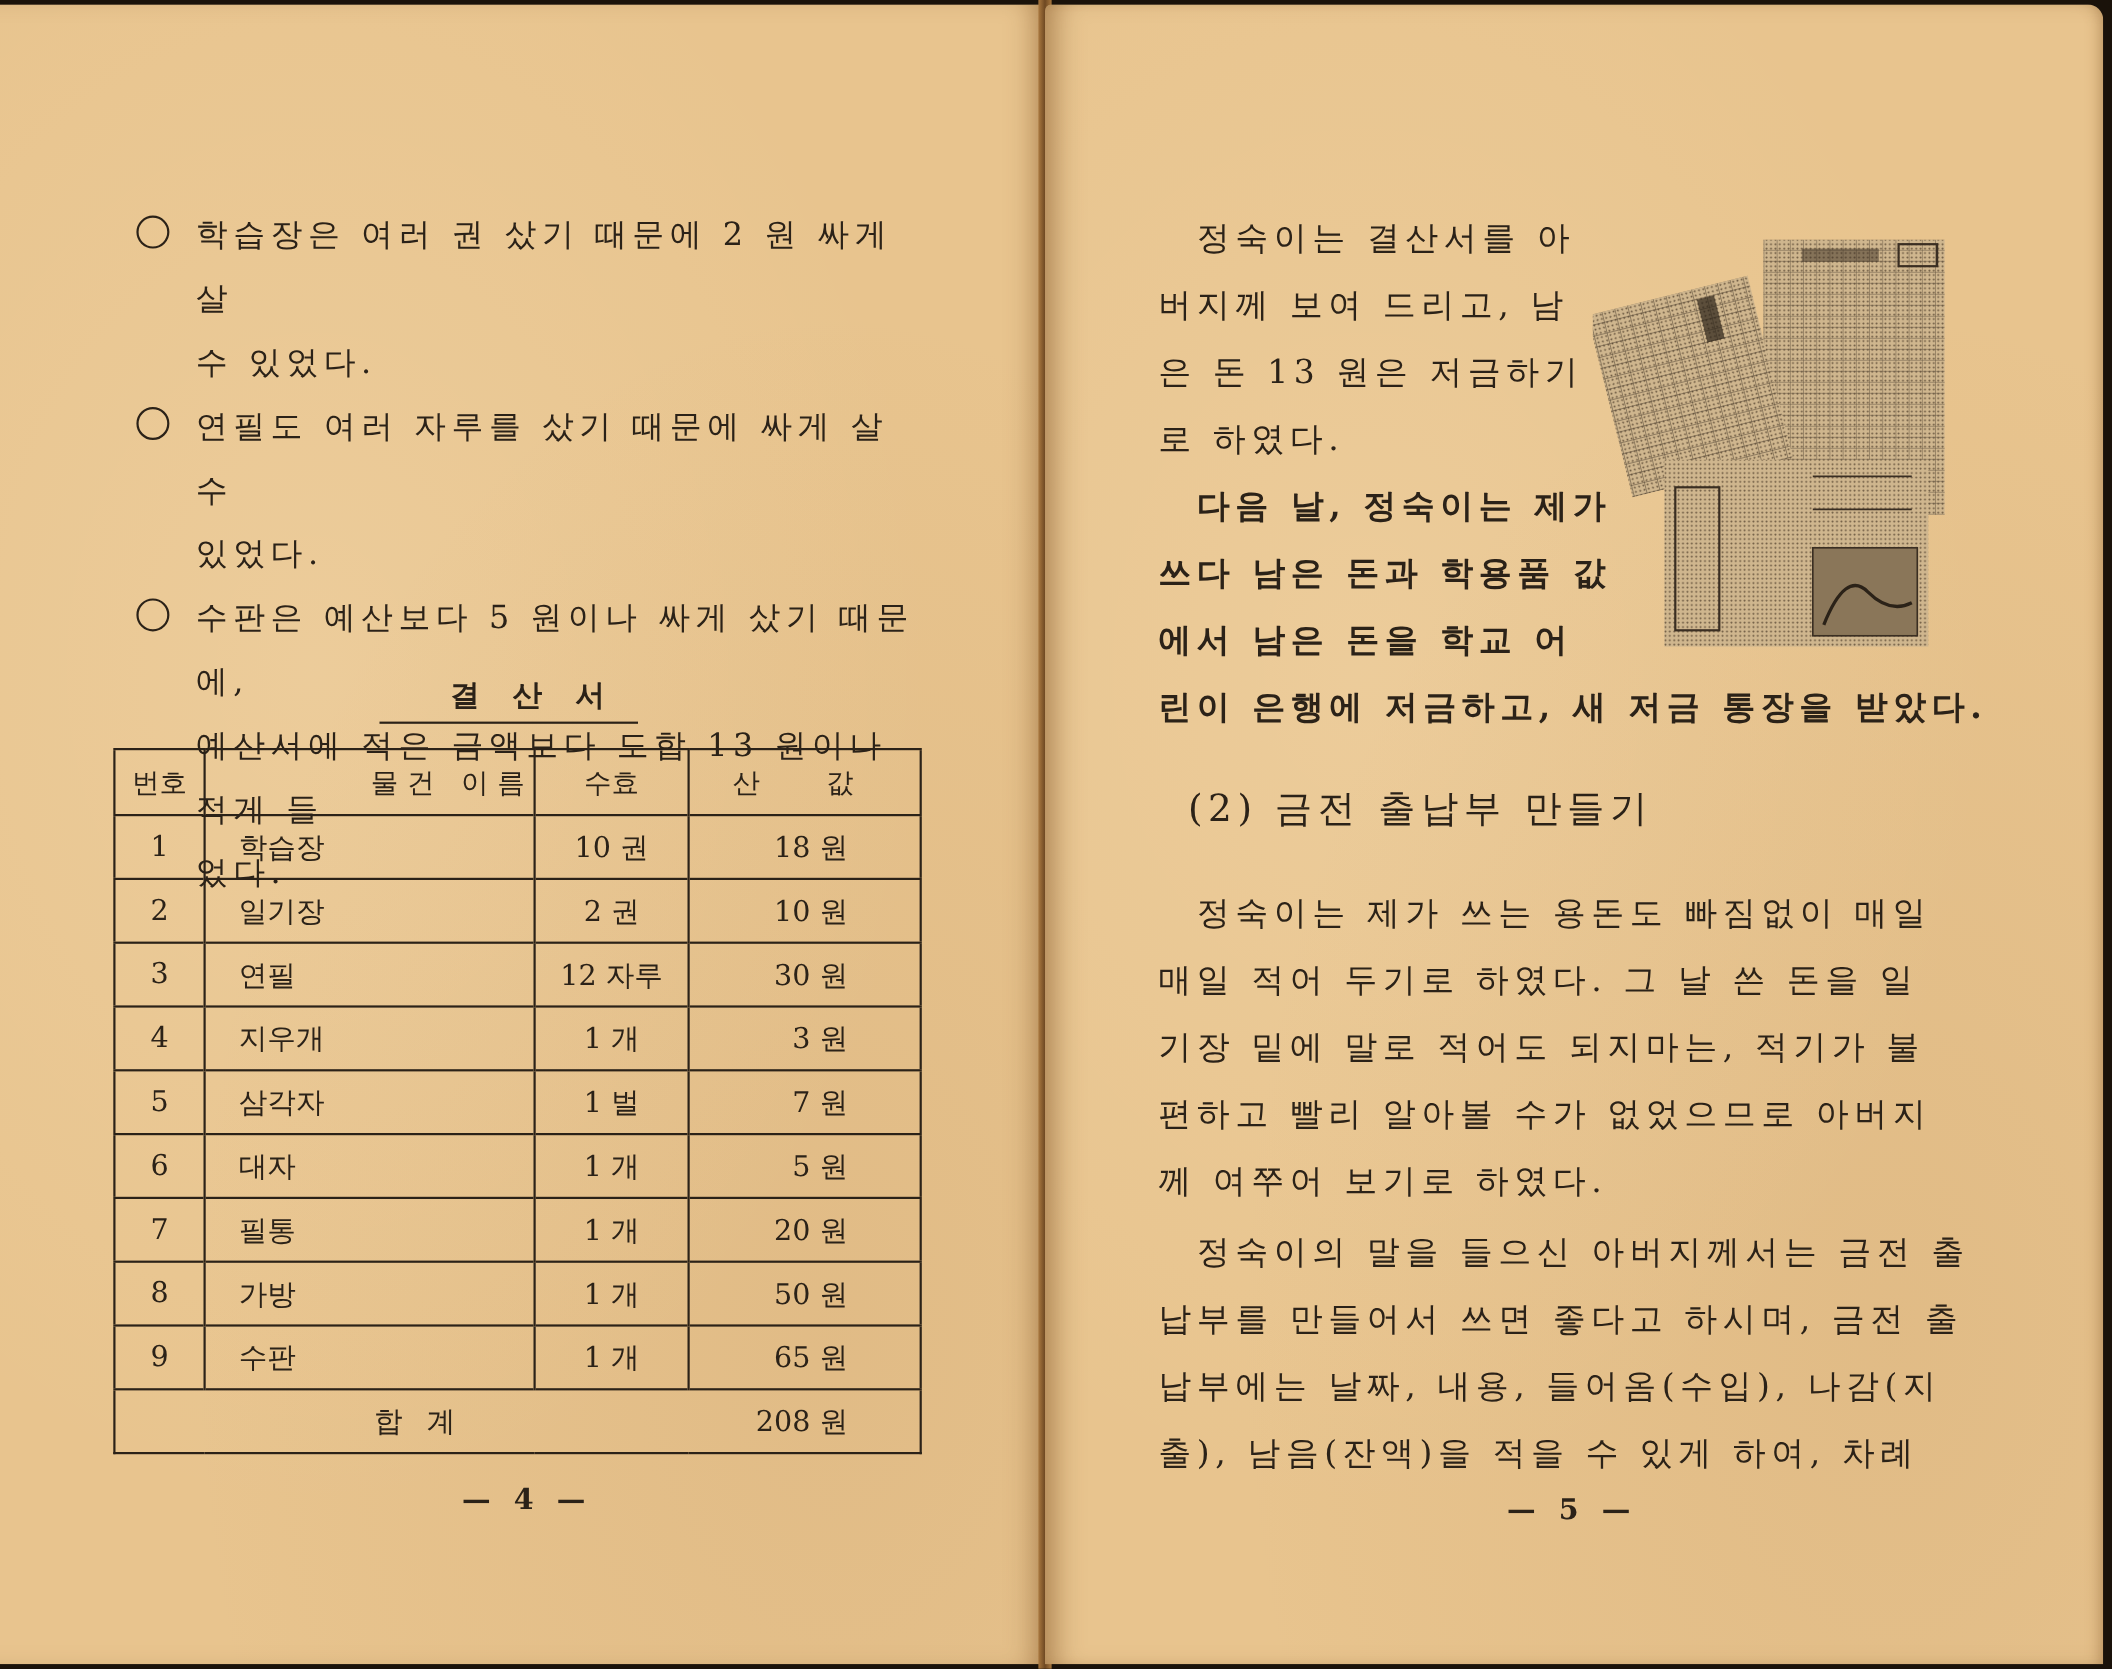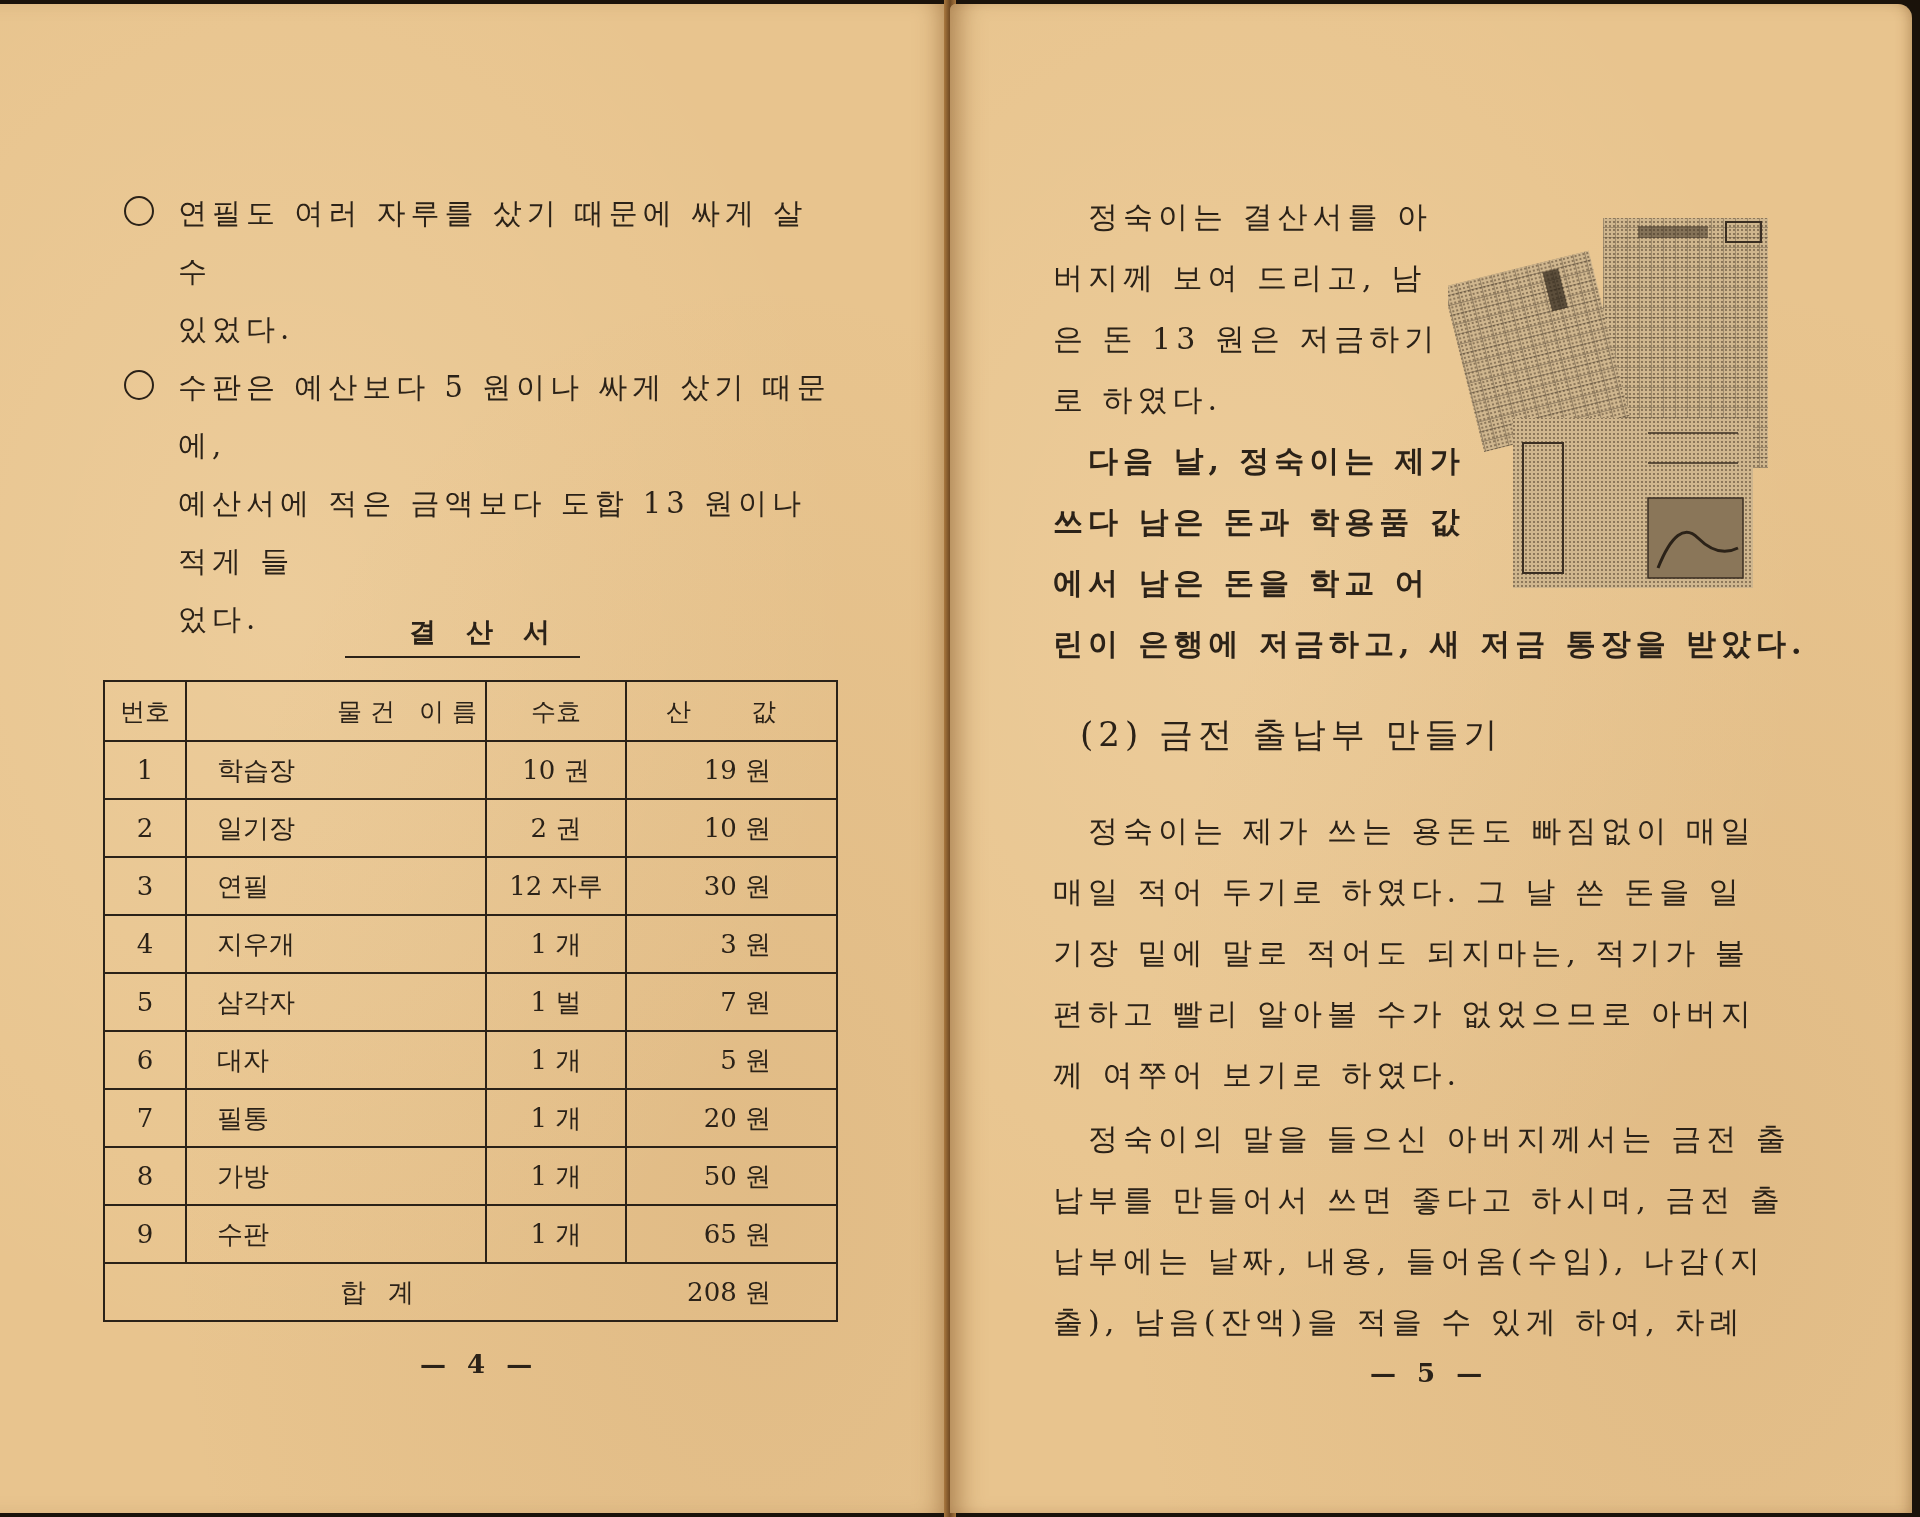--- a/index.html
+++ b/index.html
@@ -50,20 +50,25 @@
   .figure { position:absolute; left:1448px; top:208px; width:320px; height:380px; }
   .heading2 { position:absolute; left:1080px; top:712px; font-size:34px; letter-spacing:5px; }
 </style>
 </head>
 <body>
 
 <div class="page left">
   <div class="bullets">
     <div class="bullet">
       <span class="circle"></span>
+      <div>학습장은 여러 권 샀기 때문에 2 원 싸게 살</div>
+      <div>수 있었다.</div>
+    </div>
+    <div class="bullet">
+      <span class="circle"></span>
       <div>연필도 여러 자루를 샀기 때문에 싸게 살 수</div>
       <div>있었다.</div>
     </div>
     <div class="bullet">
       <span class="circle"></span>
       <div>수판은 예산보다 5 원이나 싸게 샀기 때문에,</div>
       <div>예산서에 적은 금액보다 도합 13 원이나 적게 들</div>
       <div>었다.</div>
     </div>
   </div>
@@ -75,21 +80,21 @@
         <tr>
       <th class="c-no">번호</th>
       <th class="c-name-h">물건 이름</th>
       <th class="c-qty">수효</th>
       <th class="c-amt-h">산값</th>
     </tr>
     <tr>
           <td class="c-no">1</td>
           <td class="c-name">학습장</td>
           <td class="c-qty">10 권</td>
-          <td class="c-amt">19 원</td>
+          <td class="c-amt">18 원</td>
         </tr>
     <tr>
           <td class="c-no">2</td>
           <td class="c-name">일기장</td>
           <td class="c-qty">2 권</td>
           <td class="c-amt">10 원</td>
         </tr>
     <tr>
           <td class="c-no">3</td>
           <td class="c-name">연필</td>

